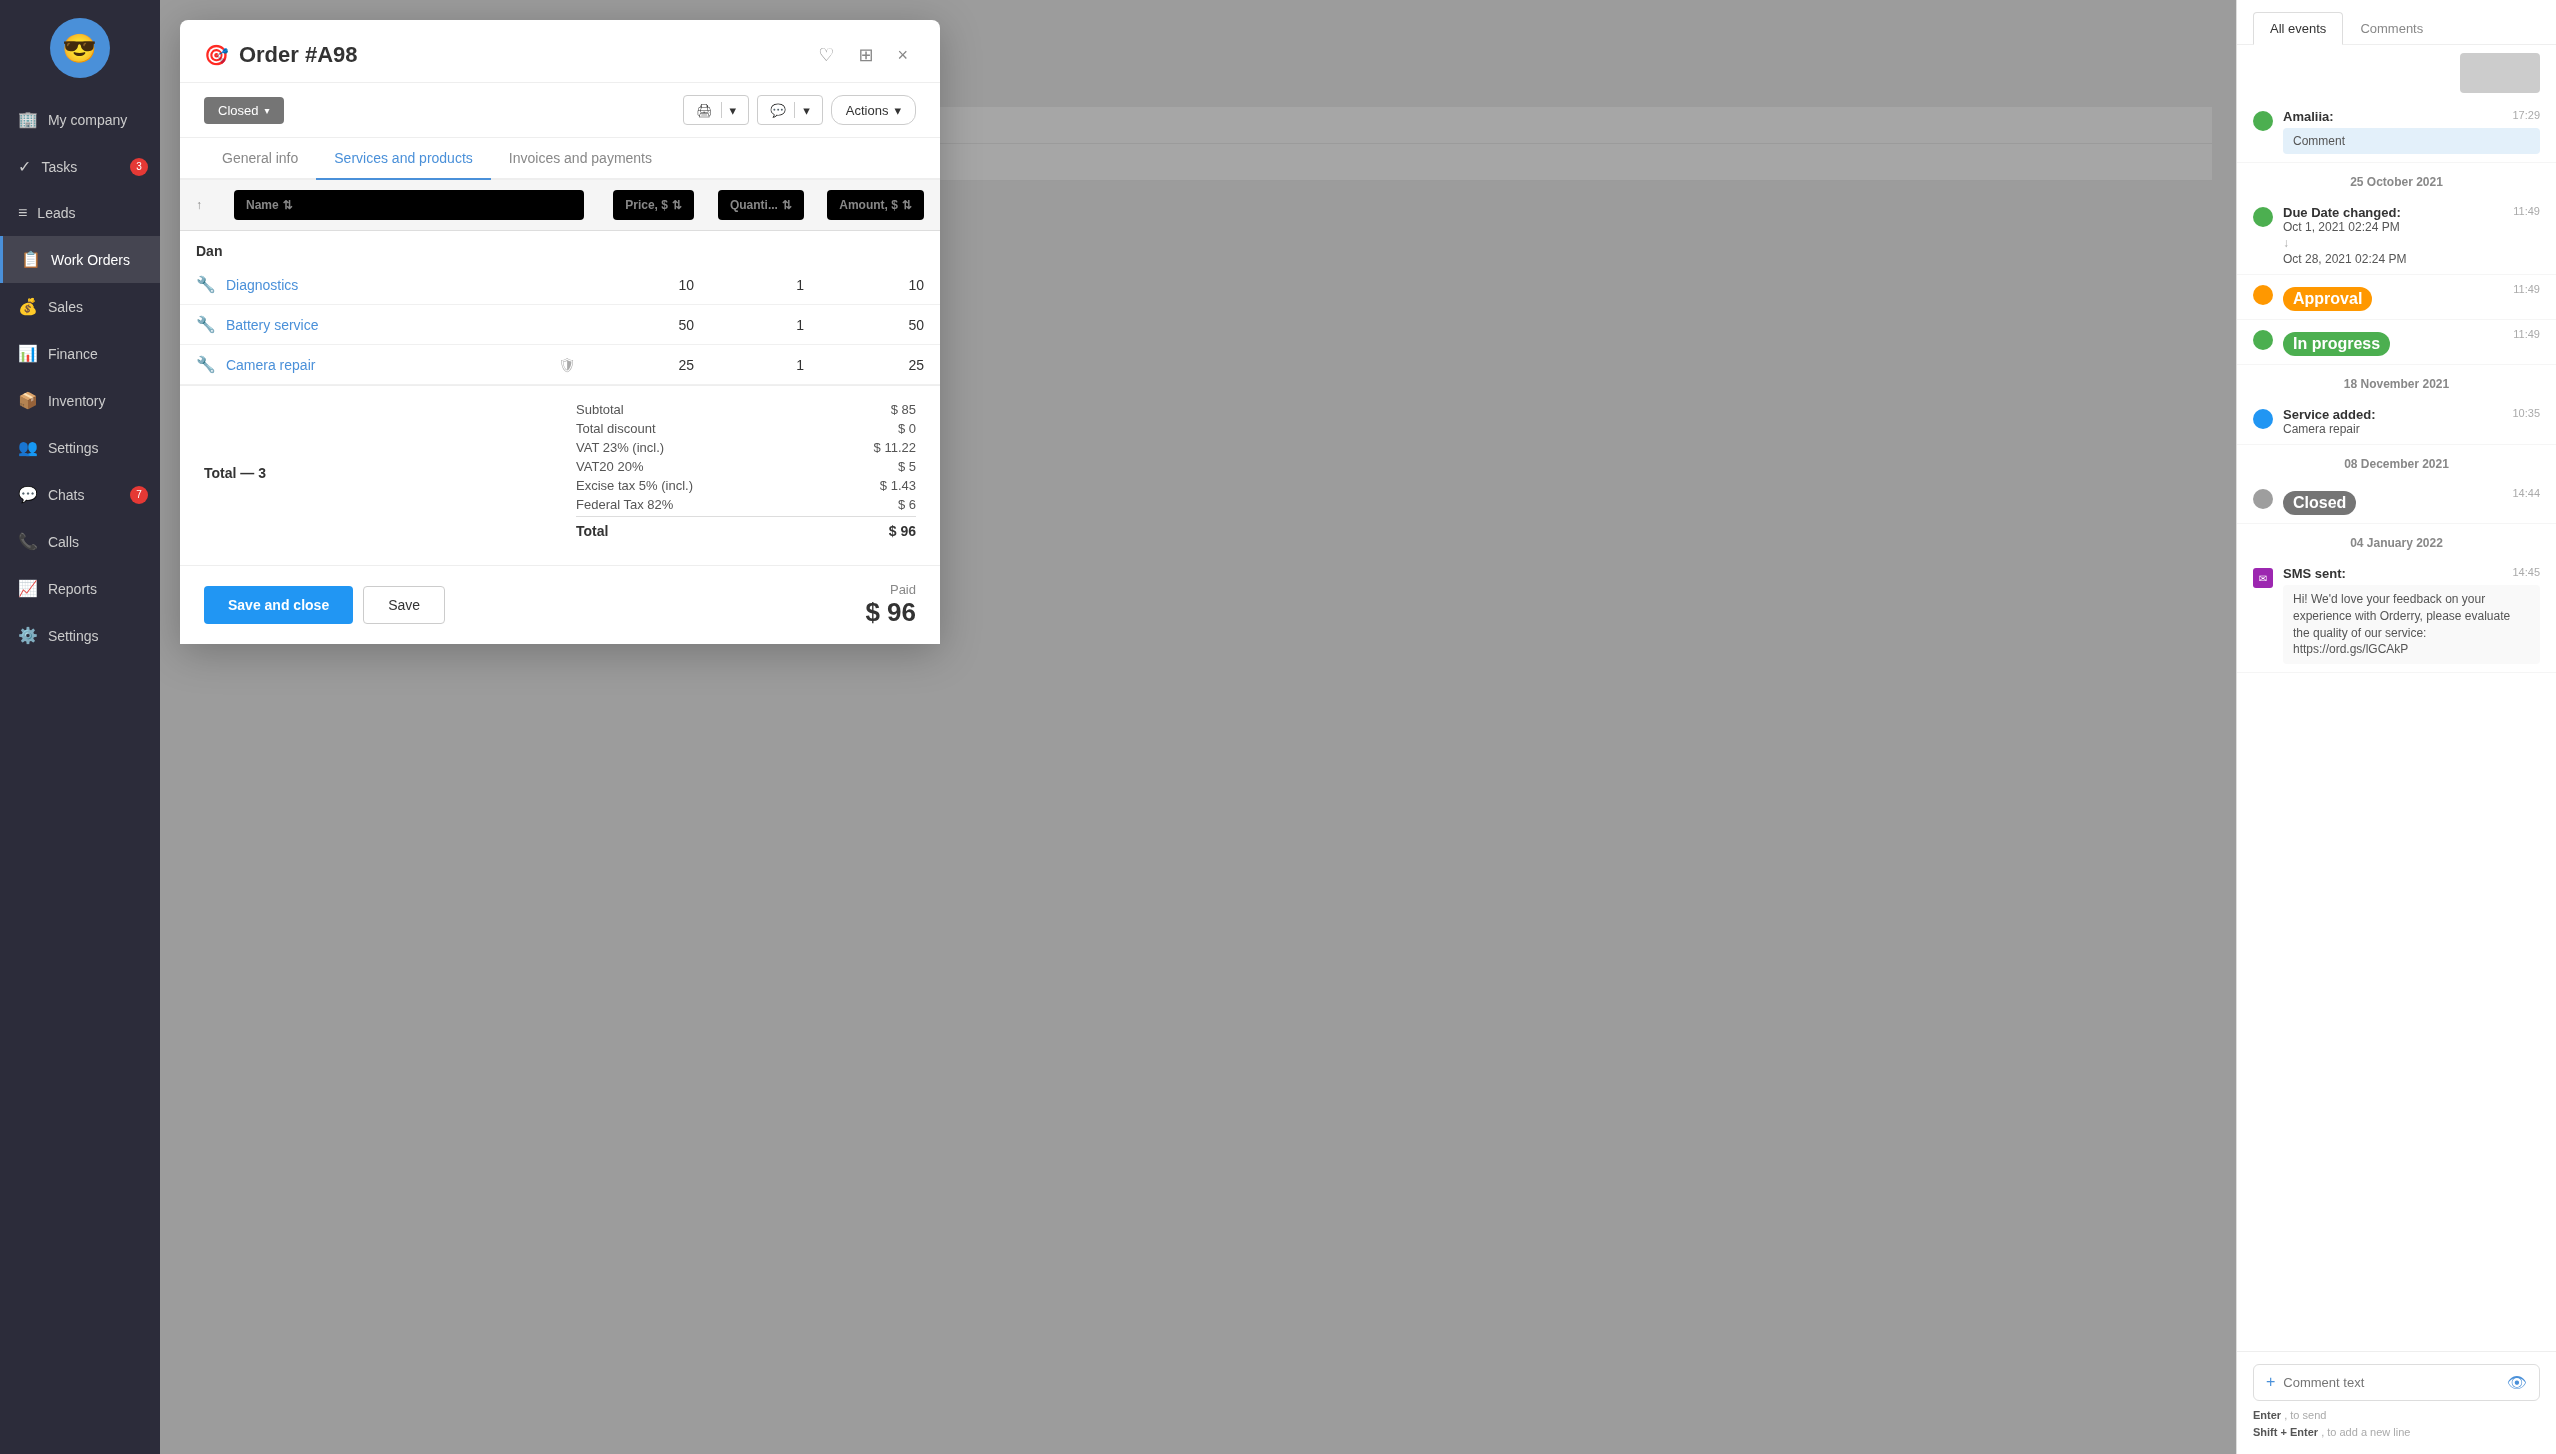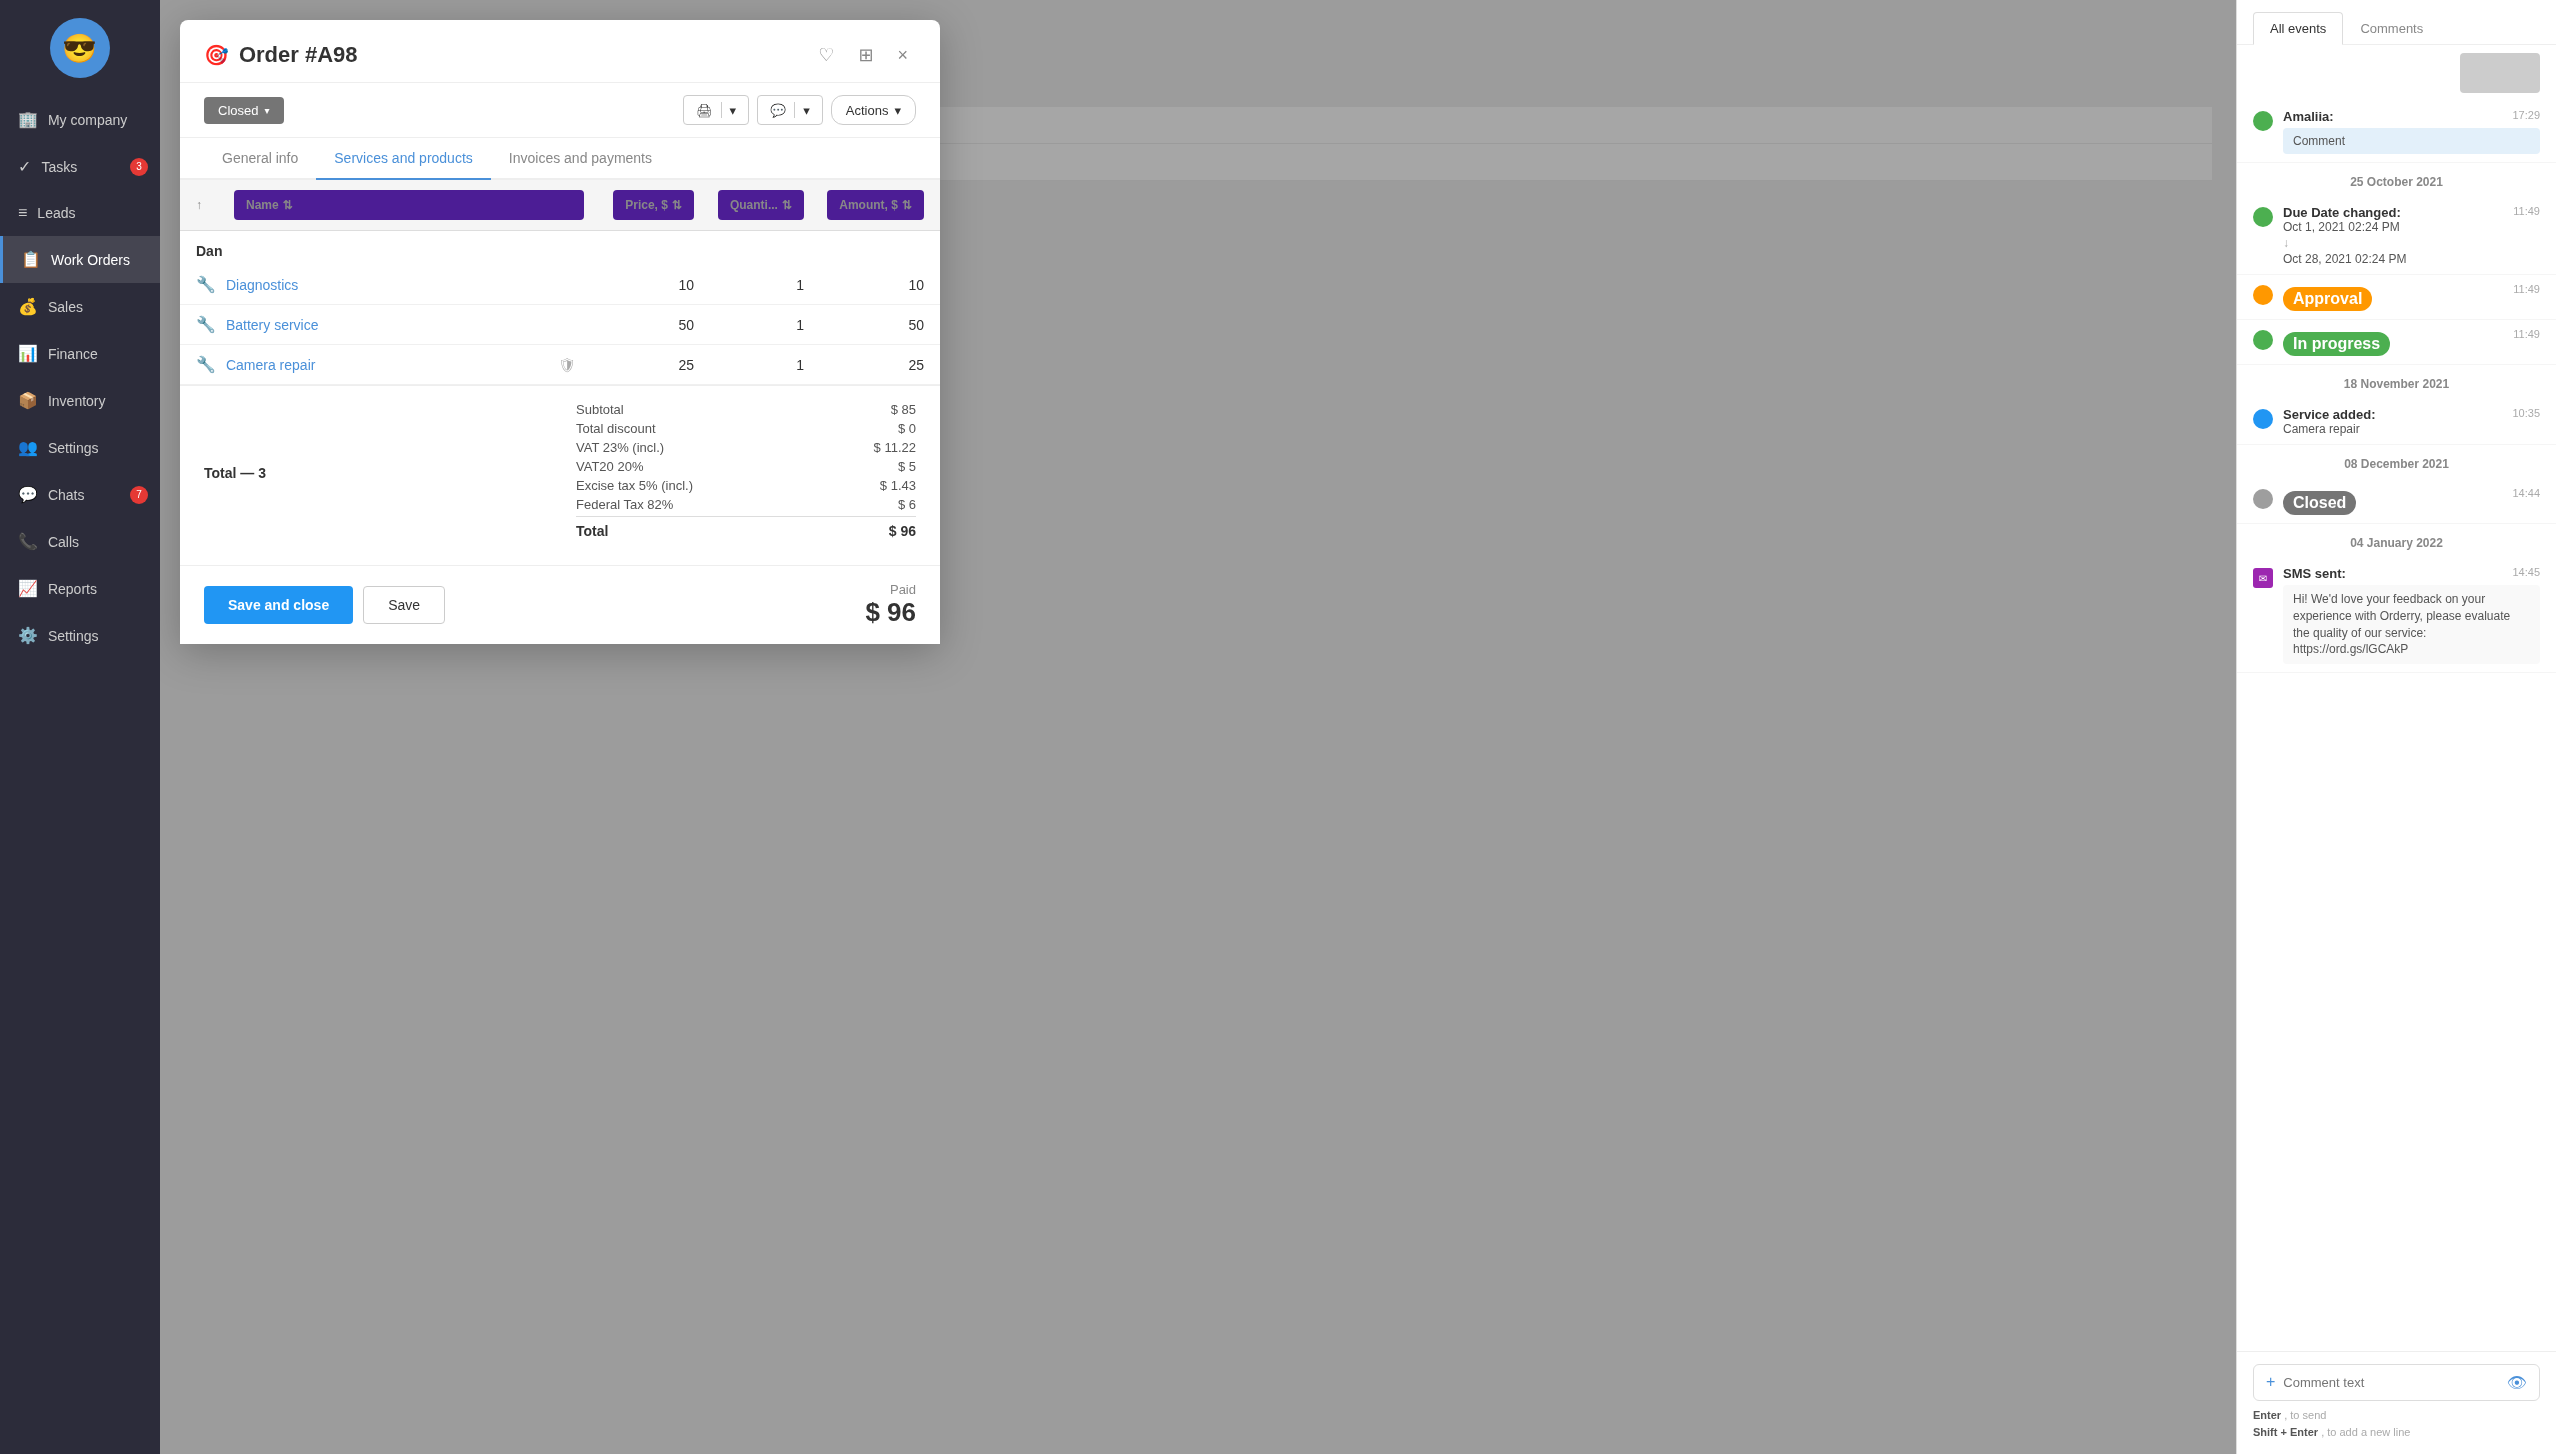--- a/index.html
+++ b/index.html
@@ -143,21 +143,21 @@
     }
     .tab.active { color: #4a90d9; border-bottom-color: #4a90d9; }
 
     
     .modal-table { flex: 1; overflow-y: auto; padding: 0; }
     .table-head {
       display: flex; align-items: center;
       background: #f5f5f5; border-bottom: 1px solid #ddd;
       padding: 10px 16px; font-size: 12px; color: #888; font-weight: 600;
     }
-    .th-sort { background: #4c1d95; padding: 8px 12px; border-radius: 4px; display: flex; align-items: center; gap: 4px; }
+    .th-sort { background: #000000; padding: 8px 12px; border-radius: 4px; display: flex; align-items: center; gap: 4px; }
     .col-name { flex: 1; }
     .col-price { width: 110px; text-align: right; display: flex; align-items: center; justify-content: flex-end; gap: 4px; }
     .col-qty { width: 110px; text-align: right; display: flex; align-items: center; justify-content: flex-end; gap: 4px; }
     .col-amount { width: 120px; text-align: right; display: flex; align-items: center; justify-content: flex-end; gap: 4px; }
 
     .section-header {
       padding: 12px 16px 6px;
       font-weight: 600; color: #333; font-size: 14px;
       background: #fff;
     }

